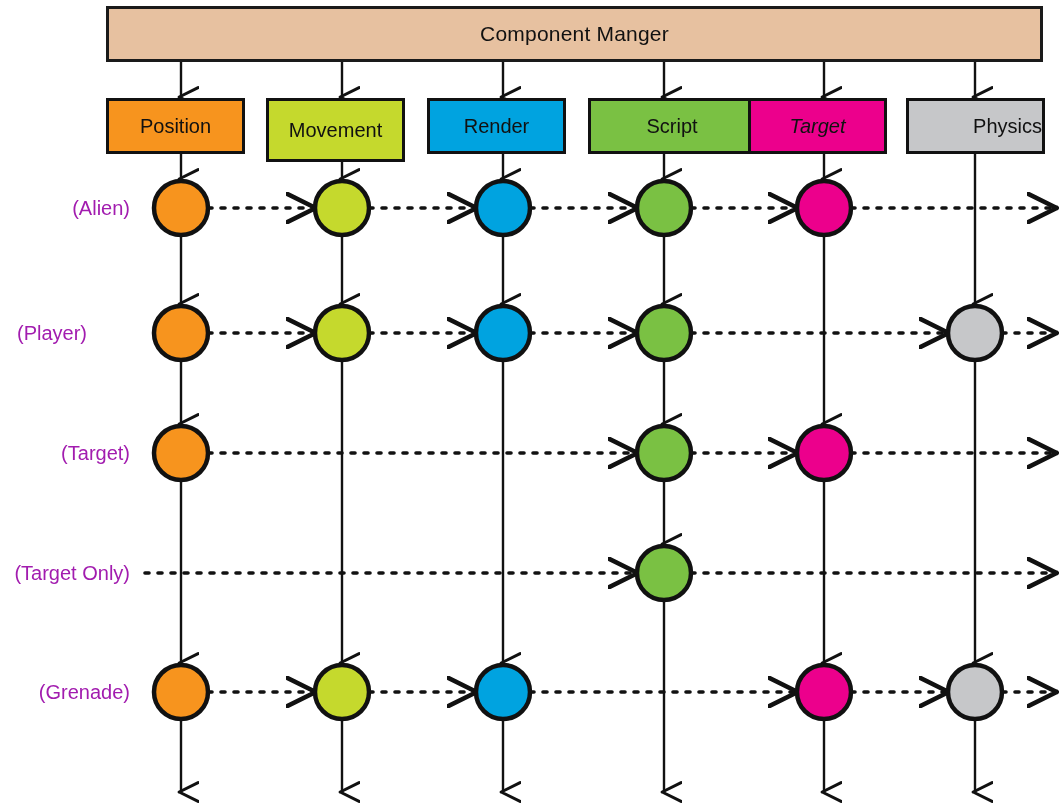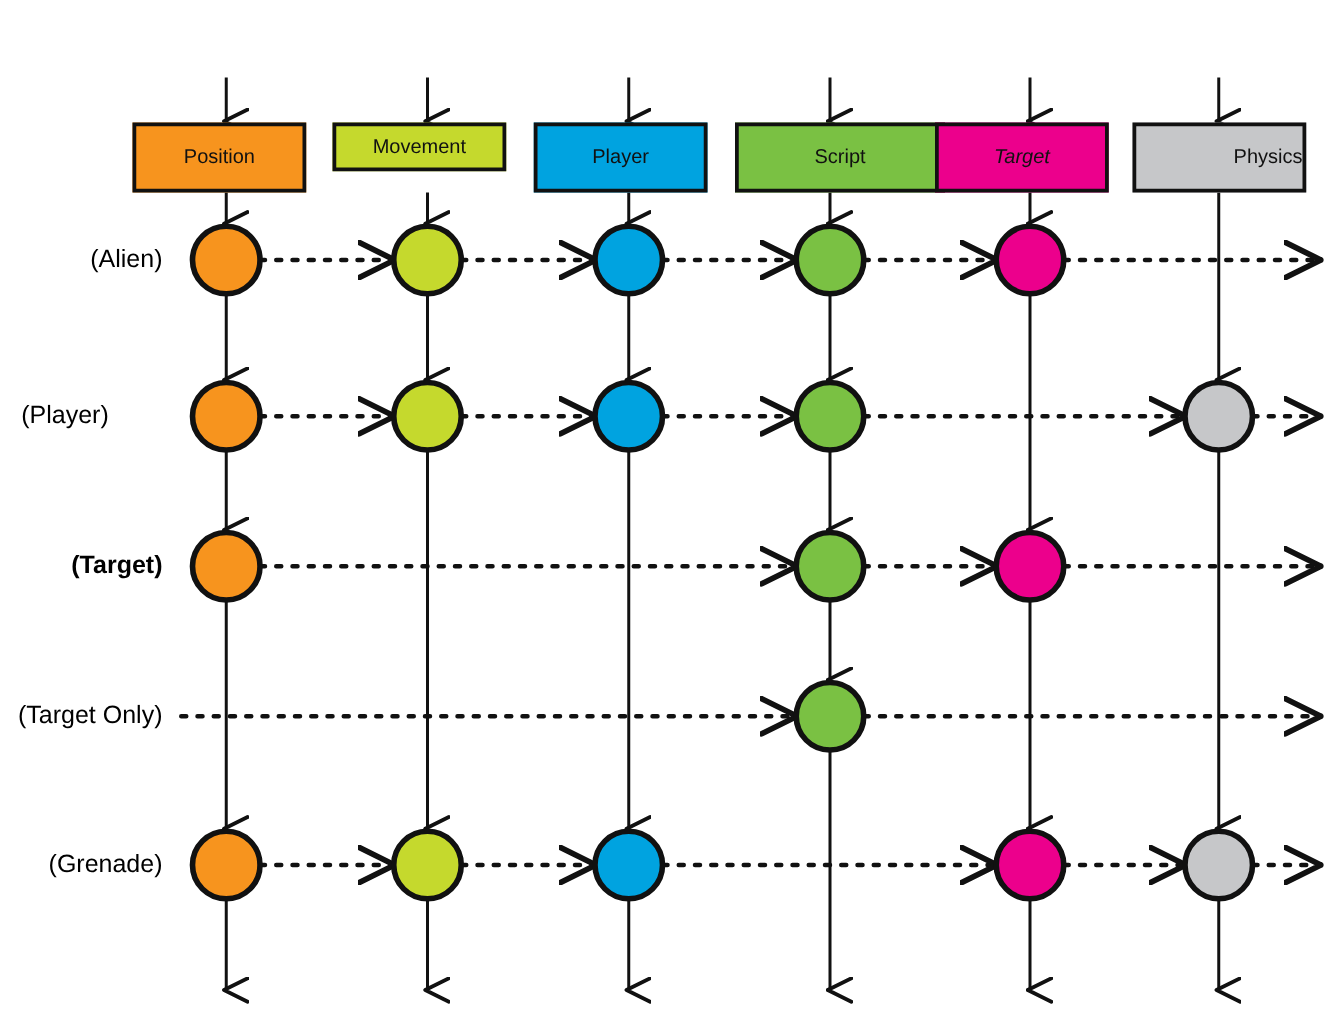--- a/index.html
+++ b/index.html
@@ -6,22 +6,22 @@
   body{width:1059px;height:809px;position:relative;overflow:hidden;
        font-family:"Liberation Sans","DejaVu Sans",sans-serif;}
   #stage{position:absolute;inset:0;width:1059px;height:809px;}
   svg#canvas{position:absolute;left:0;top:0;width:1059px;height:809px;display:block;}
 
   .mgr-box{position:absolute;box-sizing:border-box;border:3px solid #1a1a1a;
            display:flex;align-items:center;justify-content:center;}
   .mgr-label{font-size:21px;color:#111;letter-spacing:.2px;}
   .col-box{position:absolute;box-sizing:border-box;border:3px solid #111;
            display:flex;align-items:center;justify-content:center;}
-  .col-label{font-size:16px;color:#111;}
-  .row-label{position:absolute;font-size:20px;color:#000000;text-align:right;
+  .col-label{font-size:20px;color:#111;}
+  .row-label{position:absolute;font-size:20px;color:#a21caf;text-align:right;
              white-space:nowrap;transform:translateY(-50%);}
 </style>
 </head>
 <body>
 
 <div id="stage">
 
   <svg id="canvas" viewBox="0 0 1059 809" xmlns="http://www.w3.org/2000/svg">
     <defs>
       <marker id="arrowDown" viewBox="0 0 12 12" refX="6" refY="10" markerWidth="9" markerHeight="9" orient="auto-start-reverse">
@@ -98,41 +98,44 @@
         <circle cx="824" cy="453" r="27" fill="#EC008C" stroke="#111" stroke-width="4.5"></circle>
         <circle cx="664" cy="573" r="27" fill="#7AC143" stroke="#111" stroke-width="4.5"></circle>
         <circle cx="181" cy="692" r="27" fill="#F7941E" stroke="#111" stroke-width="4.5"></circle>
         <circle cx="342" cy="692" r="27" fill="#C5D92D" stroke="#111" stroke-width="4.5"></circle>
         <circle cx="503" cy="692" r="27" fill="#00A3E0" stroke="#111" stroke-width="4.5"></circle>
         <circle cx="824" cy="692" r="27" fill="#EC008C" stroke="#111" stroke-width="4.5"></circle>
         <circle cx="975" cy="692" r="27" fill="#C6C7C9" stroke="#111" stroke-width="4.5"></circle>
       </g>
   </svg>
 
+  <div class="mgr-box" id="mgr-box" style="left: 106px; top: 6px; width: 937px; height: 56px; background: rgb(231, 193, 160); border-color: rgb(26, 26, 26);">
+    <span class="mgr-label">Component Manger</span>
+  </div>
 
   <div id="col-boxes">
       <div class="col-box" style="left: 106px; top: 98px; width: 139px; height: 56px; background: rgb(247, 148, 30);">
         <span class="col-label">Position</span>
       </div>
-      <div class="col-box" style="left: 266px; top: 98px; width: 139px; height: 39px; background: rgb(197, 217, 45);">
+      <div class="col-box" style="left: 266px; top: 98px; width: 139px; height: 64px; background: rgb(197, 217, 45);">
         <span class="col-label">Movement</span>
       </div>
       <div class="col-box" style="left: 427px; top: 98px; width: 139px; height: 56px; background: rgb(0, 163, 224);">
-        <span class="col-label">Player</span>
+        <span class="col-label">Render</span>
       </div>
       <div class="col-box" style="left: 588px; top: 98px; width: 168px; height: 56px; background: rgb(122, 193, 67);">
         <span class="col-label">Script</span>
       </div>
       <div class="col-box" style="left: 748px; top: 98px; width: 139px; height: 56px; background: rgb(236, 0, 140); font-style: italic;">
         <span class="col-label">Target</span>
       </div>
       <div class="col-box" style="left: 906px; top: 98px; width: 139px; height: 56px; background: rgb(198, 199, 201); justify-content: flex-end;">
         <span class="col-label">Physics</span>
       </div>
     </div>
   <div id="row-labels">
       <div class="row-label" style="right: 929px; top: 208px;">(Alien)</div>
       <div class="row-label" style="right: 972px; top: 333px;">(Player)</div>
-      <div class="row-label" style="right: 929px; top: 453px; font-weight: bold;">(Target)</div>
+      <div class="row-label" style="right: 929px; top: 453px;">(Target)</div>
       <div class="row-label" style="right: 929px; top: 573px;">(Target Only)</div>
       <div class="row-label" style="right: 929px; top: 692px; text-align: center;">(Grenade)</div>
     </div>
 </div>
 
 </body></html>

